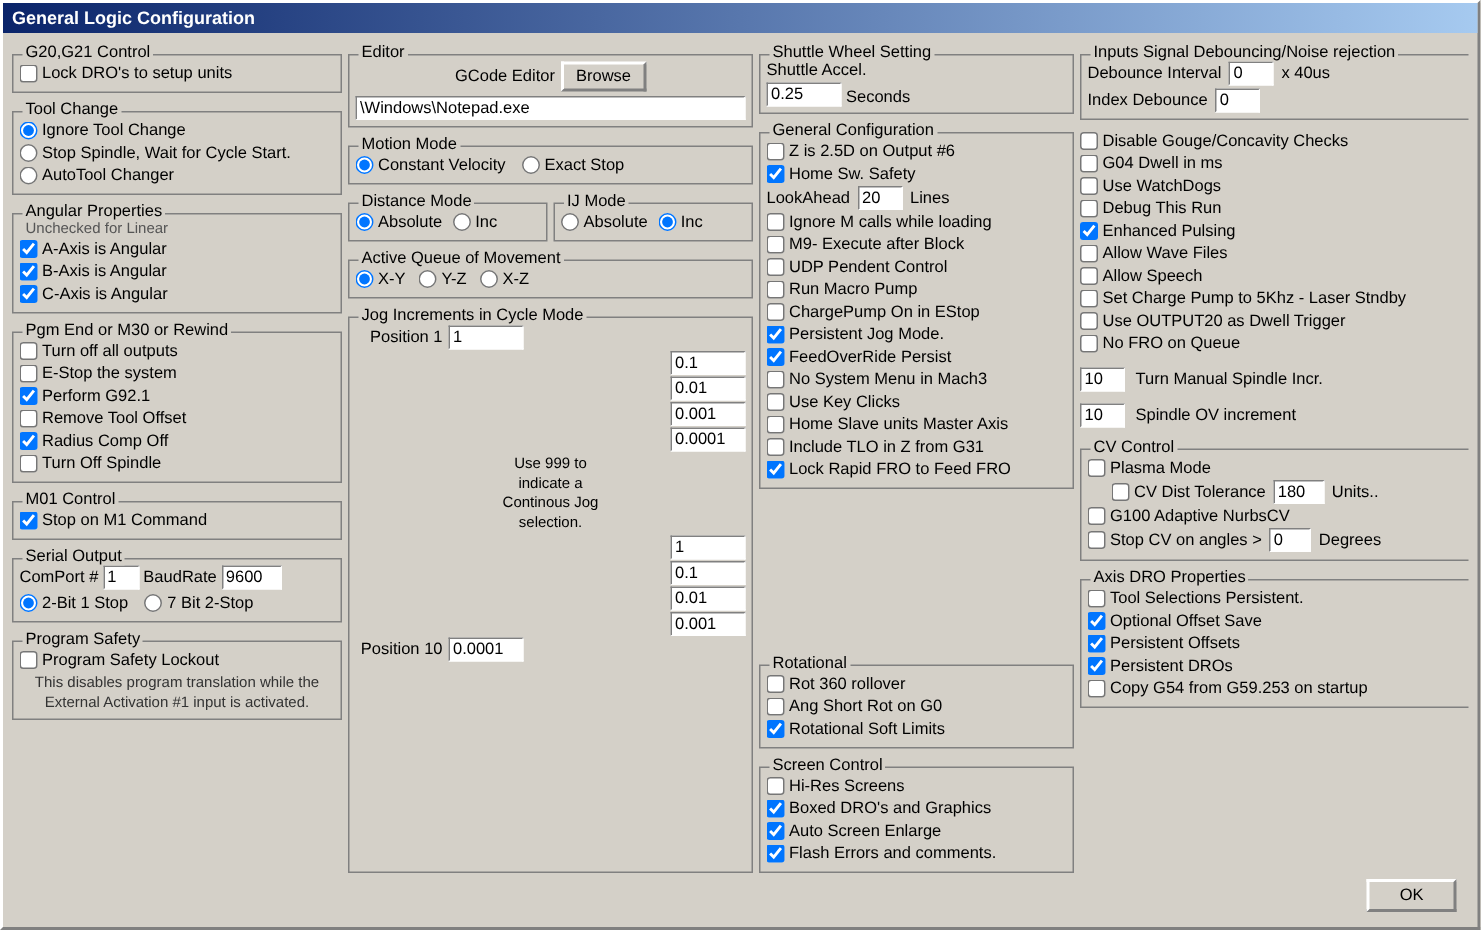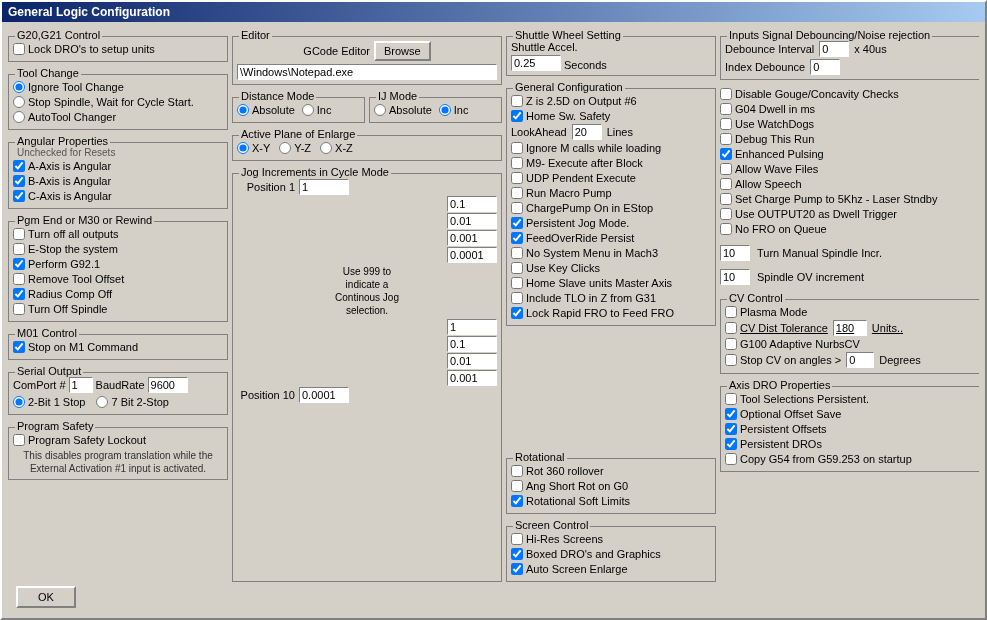--- a/index.html
+++ b/index.html
@@ -118,21 +118,21 @@
       border-right-color: #808080;
       border-bottom-color: #808080;
       background: #d4d0c8;
       font-size: 11px;
       font-family: inherit;
       padding: 3px 20px;
       cursor: pointer;
     }
     .bottom-bar {
       display: flex;
-      justify-content: flex-start;
+      justify-content: flex-end;
       padding: 4px 8px;
     }
     .static-text {
       font-size: 10px;
       color: #333;
       line-height: 1.3;
     }
     .inline-label {
       display: flex;
       align-items: center;
@@ -191,21 +191,21 @@
             <div class="radio-row">
               <input type="radio" name="tool_change" style="">
               <span>AutoTool Changer</span>
             </div>
           </div>
         </div>
 
         <div class="group-box-wrapper">
           <div class="group-border">
             <span class="group-label">Angular Properties</span>
-            <div style="margin-left:4px; font-size:10px; color:#555;">Unchecked for Resets</div>
+            <div style="margin-left:4px; font-size:10px; color:#555;">Unchecked for Linear</div>
             <div class="checkbox-row">
               <input type="checkbox" checked="" style="">
               <span>A-Axis is Angular</span>
             </div>
             <div class="checkbox-row">
               <input type="checkbox" checked="" style="">
               <span>B-Axis is Angular</span>
             </div>
             <div class="checkbox-row">
               <input type="checkbox" checked="" style="">
@@ -291,20 +291,31 @@
             <span class="group-label">Editor</span>
             <div style="display:flex; align-items:center; justify-content:center; gap:4px; margin-bottom:3px;">
               <span>GCode Editor</span>
               <button class="btn">Browse</button>
             </div>
             <input type="text" style="width: 100%;" value="\Windows\Notepad.exe">
           </div>
         </div>
 
 
+        <div class="group-box-wrapper">
+          <div class="group-border">
+            <span class="group-label">Motion Mode</span>
+            <div class="radio-row">
+              <input type="radio" name="motion_mode" checked="" style="">
+              <span>Constant Velocity</span>
+              <input type="radio" name="motion_mode" style="margin-left: 8px;">
+              <span>Exact Stop</span>
+            </div>
+          </div>
+        </div>
 
         <div style="display:flex; gap:4px;">
           <div class="group-box-wrapper" style="flex:1;">
             <div class="group-border">
               <span class="group-label">Distance Mode</span>
               <div class="radio-row">
                 <input type="radio" name="dist_mode" checked="" style="">
                 <span>Absolute</span>
                 <input type="radio" name="dist_mode" style="margin-left: 4px;">
                 <span>Inc</span>
@@ -319,21 +330,21 @@
                 <span>Absolute</span>
                 <input type="radio" name="ij_mode" checked="" style="margin-left: 4px;">
                 <span>Inc</span>
               </div>
             </div>
           </div>
         </div>
 
         <div class="group-box-wrapper">
           <div class="group-border">
-            <span class="group-label">Active Plane of Enlarge</span>
+            <span class="group-label">Active Queue of Movement</span>
             <div class="radio-row">
               <input type="radio" name="plane" checked="" style="">
               <span>X-Y</span>
               <input type="radio" name="plane" style="margin-left: 6px;">
               <span>Y-Z</span>
               <input type="radio" name="plane" style="margin-left: 6px;">
               <span>X-Z</span>
             </div>
           </div>
         </div>
@@ -416,21 +427,21 @@
             <div class="checkbox-row">
               <input type="checkbox" style="">
               <span>Ignore M calls while loading</span>
             </div>
             <div class="checkbox-row">
               <input type="checkbox" style="">
               <span>M9- Execute after Block</span>
             </div>
             <div class="checkbox-row">
               <input type="checkbox" style="">
-              <span>UDP Pendent Execute</span>
+              <span>UDP Pendent Control</span>
             </div>
             <div class="checkbox-row">
               <input type="checkbox" style="">
               <span>Run Macro Pump</span>
             </div>
             <div class="checkbox-row">
               <input type="checkbox" style="">
               <span>ChargePump On in EStop</span>
             </div>
             <div class="checkbox-row">
@@ -489,20 +500,24 @@
               <input type="checkbox" style="">
               <span>Hi-Res Screens</span>
             </div>
             <div class="checkbox-row">
               <input type="checkbox" checked="" style="">
               <span>Boxed DRO's and Graphics</span>
             </div>
             <div class="checkbox-row">
               <input type="checkbox" checked="" style="">
               <span>Auto Screen Enlarge</span>
+            </div>
+            <div class="checkbox-row">
+              <input type="checkbox" checked="" style="">
+              <span>Flash Errors and comments.</span>
             </div>
           </div>
         </div>
       </div>
 
       <div class="col">
 
         <div class="group-box-wrapper">
           <div class="group-border">
             <span class="group-label">Inputs Signal Debouncing/Noise rejection</span>
@@ -570,21 +585,21 @@
           <span>Spindle OV increment</span>
         </div>
 
         <div class="group-box-wrapper">
           <div class="group-border">
             <span class="group-label">CV Control</span>
             <div class="checkbox-row">
               <input type="checkbox" style="">
               <span>Plasma Mode</span>
             </div>
-            <div class="inline-label" style="margin:1px 0;text-decoration:underline;">
+            <div class="inline-label" style="margin:1px 16px;">
               <input type="checkbox" style="">
               <span>CV Dist Tolerance</span>
               <input type="text" style="width: 34px; margin: 0px 2px;" value="180">
               <span>Units..</span>
             </div>
             <div class="checkbox-row">
               <input type="checkbox" style="">
               <span>G100 Adaptive NurbsCV</span>
             </div>
             <div class="inline-label" style="margin:1px 0;align-items:center;">

